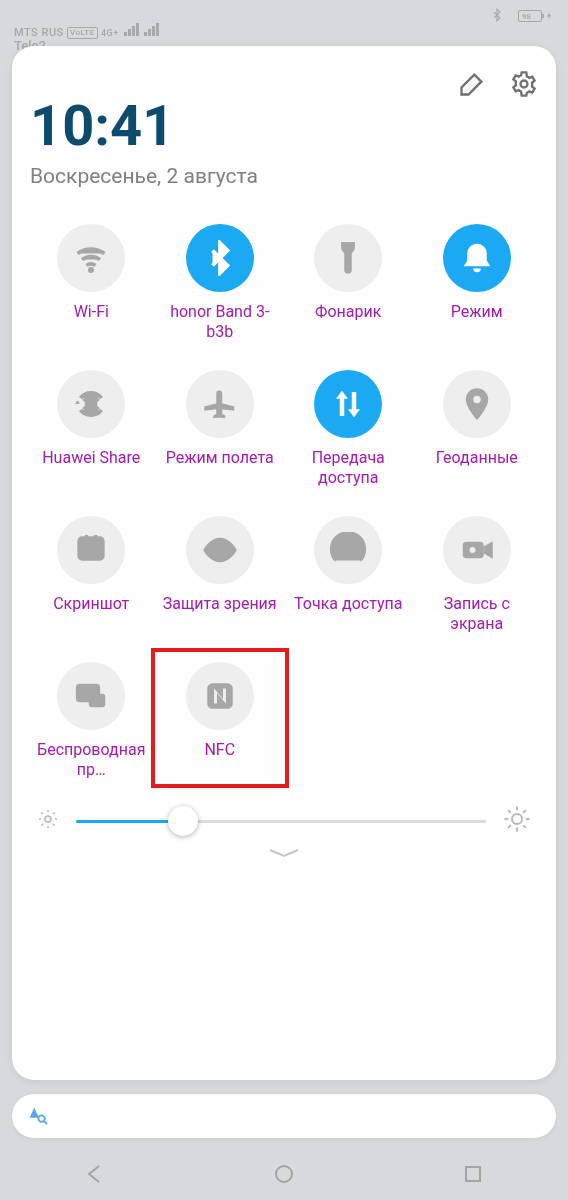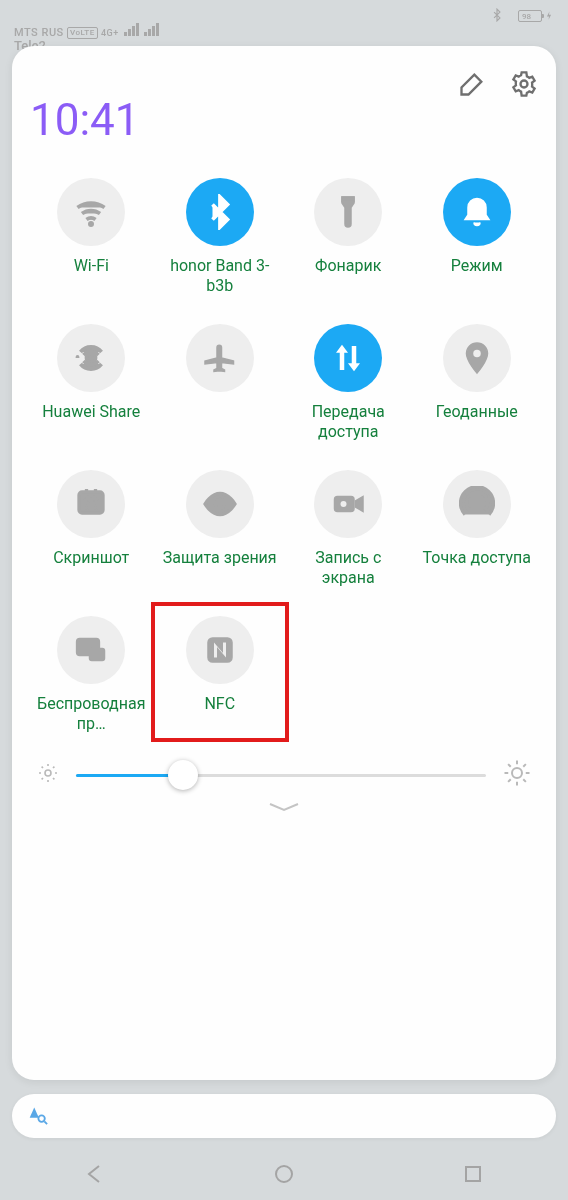--- a/index.html
+++ b/index.html
@@ -56,21 +56,21 @@
     border-radius: 22px;
     padding: 24px 18px 12px;
     box-shadow: 0 2px 8px rgba(0,0,0,.08);
     display: flex; flex-direction: column;
   }
   .panel-head {
     display: flex; justify-content: flex-end; gap: 24px;
     color: #6f6f6f;
   }
   .panel-head svg { width: 28px; height: 28px; }
-  .clock { font-size: 44px; font-weight: 400; color: #8b5cf6; line-height:1; margin-top: -4px; }
+  .clock { font-size: 56px; font-weight: 700; color: #0c4a6e; line-height:1; margin-top: -4px; }
   .date { font-size: 21px; color: #808080; margin-top: 10px; }
 
   
   .tiles {
     margin-top: 36px;
     display: grid;
     grid-template-columns: repeat(4, 1fr);
     row-gap: 26px;
     column-gap: 6px;
   }
@@ -78,21 +78,21 @@
   .tile-btn {
     width: 68px; height: 68px; border-radius: 50%; margin: 0 auto 10px;
     display: flex; align-items: center; justify-content: center;
     background: #eeeeee;
   }
   .tile-btn.on { background: #1ca9f4; }
   .tile-btn svg { width: 36px; height: 36px; }
   .tile-btn .ico-off { fill: #a7a7a7; stroke: #a7a7a7; }
   .tile-btn.on svg * { fill: #fff !important; stroke: #fff !important; }
   .tile-label {
-    font-size: 16px; color: #15803d; line-height: 1.25;
+    font-size: 16px; color: #a21caf; line-height: 1.25;
     max-width: 120px; margin: 0 auto; min-height: 42px;
     overflow: hidden;
   }
   .two-line { display: -webkit-box; -webkit-line-clamp: 2; -webkit-box-orient: vertical; }
 
   .highlight {
     position: absolute; inset: -14px -8px -6px -8px;
     border: 4px solid #e21b1b; pointer-events: none;
   }
 
@@ -190,20 +190,21 @@
     </span>
     <span>
       <svg viewBox="0 0 24 24">
           <circle cx="12" cy="12" r="3" fill="none" stroke="#6f6f6f" stroke-width="2"></circle>
           <path fill="none" stroke="#6f6f6f" stroke-width="2" d="M19 12a7 7 0 0 0-.1-1.2l2.2-1.7-2-3.4-2.6 1a7 7 0 0 0-2-1.2L14 2h-4l-.5 2.5a7 7 0 0 0-2 1.2l-2.6-1-2 3.4 2.2 1.7A7 7 0 0 0 5 12c0 .4 0 .8.1 1.2L2.9 14.9l2 3.4 2.6-1a7 7 0 0 0 2 1.2L10 22h4l.5-2.5a7 7 0 0 0 2-1.2l2.6 1 2-3.4-2.2-1.7c.1-.4.1-.8.1-1.2z"></path>
         </svg>
     </span>
   </div>
 
   <div class="clock">10:41</div>
+  <div class="date">Воскресенье, 2 августа</div>
 
   <div class="tiles" id="tiles-grid">
       <div class="tile">
         <div class="tile-btn">
           <svg viewBox="0 0 24 24">
             <path class="ico-off" fill="none" stroke-width="2.5" d="M3 9a15 15 0 0 1 18 0M6 13a10 10 0 0 1 12 0M9 17a5 5 0 0 1 6 0"></path>
             <circle class="ico-off" cx="12" cy="20" r="1.5"></circle>
           </svg>
         </div>
         <div class="tile-label two-line">Wi-Fi</div>
@@ -242,20 +243,21 @@
           </svg>
         </div>
         <div class="tile-label two-line">Huawei Share</div>
       </div>
       <div class="tile">
         <div class="tile-btn">
           <svg viewBox="0 0 24 24">
             <path class="ico-off" d="M21 14l-8-2V5a1.5 1.5 0 0 0-3 0v7l-8 2v2l8-1v4l-2 1v1l3.5-.5L15 21v-1l-2-1v-4l8 1v-2z"></path>
           </svg>
         </div>
+        <div class="tile-label two-line">Режим полета</div>
       </div>
       <div class="tile">
         <div class="tile-btn on">
           <svg viewBox="0 0 24 24">
             <path stroke-width="3" fill="none" d="M8 20V6M16 4v14"></path>
             <path d="M8 4l-3 4h6zM16 20l3-4h-6z"></path>
           </svg>
         </div>
         <div class="tile-label two-line">Передача доступа</div>
       </div>
@@ -285,35 +287,35 @@
           <svg viewBox="0 0 24 24">
             <path class="ico-off" fill="none" stroke-width="2.2" d="M2 12s4-7 10-7 10 7 10 7-4 7-10 7S2 12 2 12z"></path>
             <circle class="ico-off" cx="12" cy="12" r="3" fill="none" stroke-width="2.2"></circle>
           </svg>
         </div>
         <div class="tile-label two-line">Защита зрения</div>
       </div>
       <div class="tile">
         <div class="tile-btn">
           <svg viewBox="0 0 24 24">
+            <circle class="ico-off" cx="12" cy="12" r="2.5"></circle>
+            <path class="ico-off" fill="none" stroke-width="2.2" d="M7 16a7 7 0 1 1 10 0M4 19a11 11 0 1 1 16 0"></path>
+          </svg>
+        </div>
+        <div class="tile-label two-line">Точка доступа</div>
+      </div>
+      <div class="tile">
+        <div class="tile-btn">
+          <svg viewBox="0 0 24 24">
             <rect class="ico-off" x="3" y="7" width="13" height="10" rx="2"></rect>
             <path class="ico-off" d="M17 10l5-3v10l-5-3z"></path>
             <circle cx="9" cy="12" r="2" fill="#eee"></circle>
           </svg>
         </div>
         <div class="tile-label two-line">Запись с экрана</div>
-      </div>
-      <div class="tile">
-        <div class="tile-btn">
-          <svg viewBox="0 0 24 24">
-            <circle class="ico-off" cx="12" cy="12" r="2.5"></circle>
-            <path class="ico-off" fill="none" stroke-width="2.2" d="M7 16a7 7 0 1 1 10 0M4 19a11 11 0 1 1 16 0"></path>
-          </svg>
-        </div>
-        <div class="tile-label two-line">Точка доступа</div>
       </div>
       <div class="tile">
         <div class="tile-btn">
           <svg viewBox="0 0 24 24">
             <rect class="ico-off" x="3" y="5" width="14" height="10" rx="1.5" fill="none" stroke-width="2.2"></rect>
             <rect class="ico-off" x="11" y="11" width="10" height="8" rx="1.5"></rect>
           </svg>
         </div>
         <div class="tile-label two-line">Беспро­водная пр…</div>
       </div>

